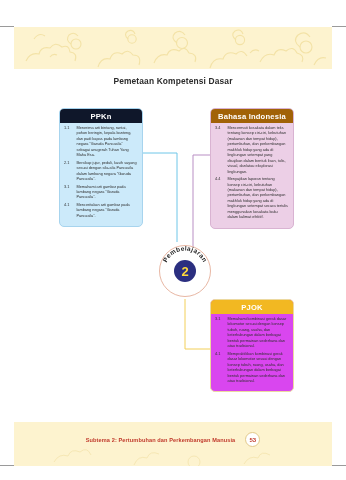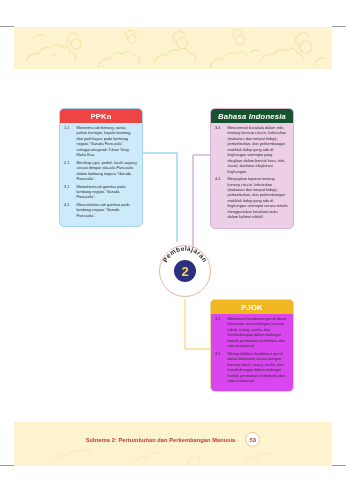--- a/index.html
+++ b/index.html
@@ -95,30 +95,30 @@
   }
   .kd-text { flex: 1 1 auto; }
 
   
   #box-ppkn {
     left: 45px; top: 94px;
     width: 84px;
     background: #cceafa;
     border: 0.6px solid #a7d4ee;
   }
-  #box-ppkn .kd-head { background: #ef4444; }
+  #box-ppkn .kd-head { background: #0f172a; }
 
   
   #box-bindo {
     left: 196px; top: 94px;
     width: 84px;
     background: #eccfe6;
     border: 0.6px solid #d9b3d2;
   }
-  #box-bindo .kd-head { background: #14532d; font-style: italic; }
+  #box-bindo .kd-head { background: #a16207; }
 
   
   #box-pjok {
     left: 196px; top: 285px;
     width: 84px;
     background: #d946ef;
     border: 0.6px solid #ecd9a0;
   }
   #box-pjok .kd-head { background: #f2b822; color: #ffffff; }
 
@@ -223,20 +223,21 @@
           <path d="M246,35 q5,-10 14,-7 q3,-8 12,-4 q7,-6 11,2 q8,2 5,9"></path>
           <circle cx="292" cy="20" r="6"></circle>
           <path d="M286,20 q-8,-6 -2,-12 q7,-5 12,2"></path>
           <path d="M300,38 q4,-9 12,-7"></path>
           <path d="M20,12 q5,-7 11,-3"></path>
           <path d="M236,26 q4,-5 9,-2"></path>
         </g>
       </svg>
     </div>
 
+    <div class="page-title">Pemetaan Kompetensi Dasar</div>
 
     <svg class="connectors" viewBox="0 0 318 452">
 
       <path d="M129,139 L163,139 L163,228" fill="none" stroke="#6ec6e8" stroke-width="1"></path>
 
       <path d="M196,141 L179,141 L179,233" fill="none" stroke="#b98fc4" stroke-width="1"></path>
 
       <path d="M171,285 L171,335 L196,335" fill="none" stroke="#f2cf59" stroke-width="1"></path>
     </svg>
 

